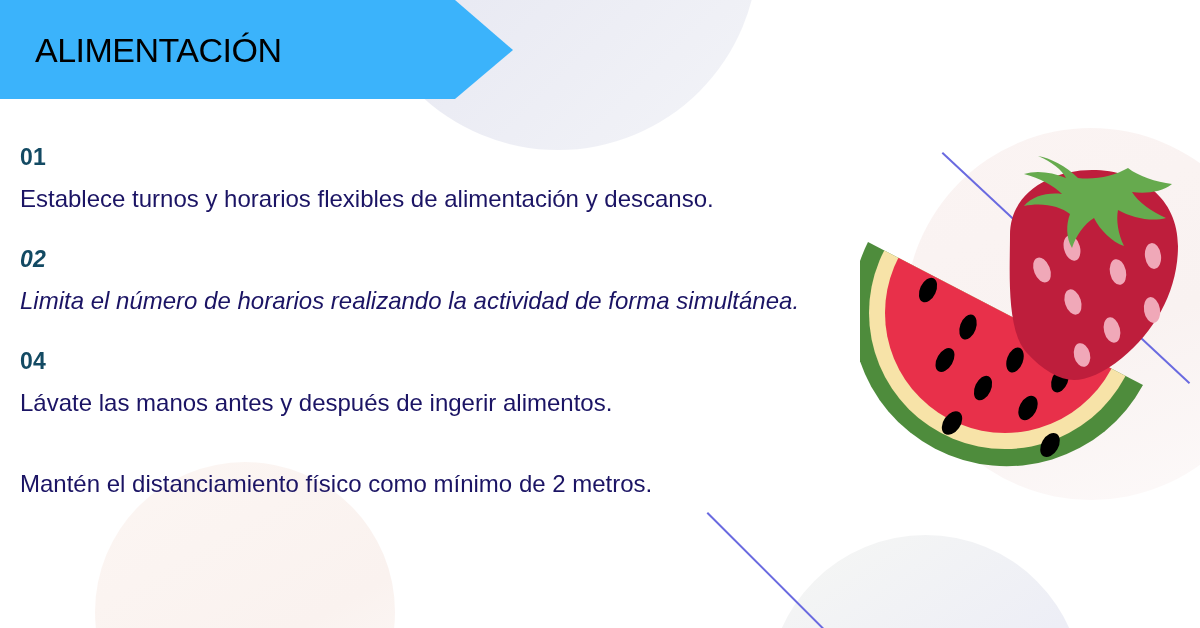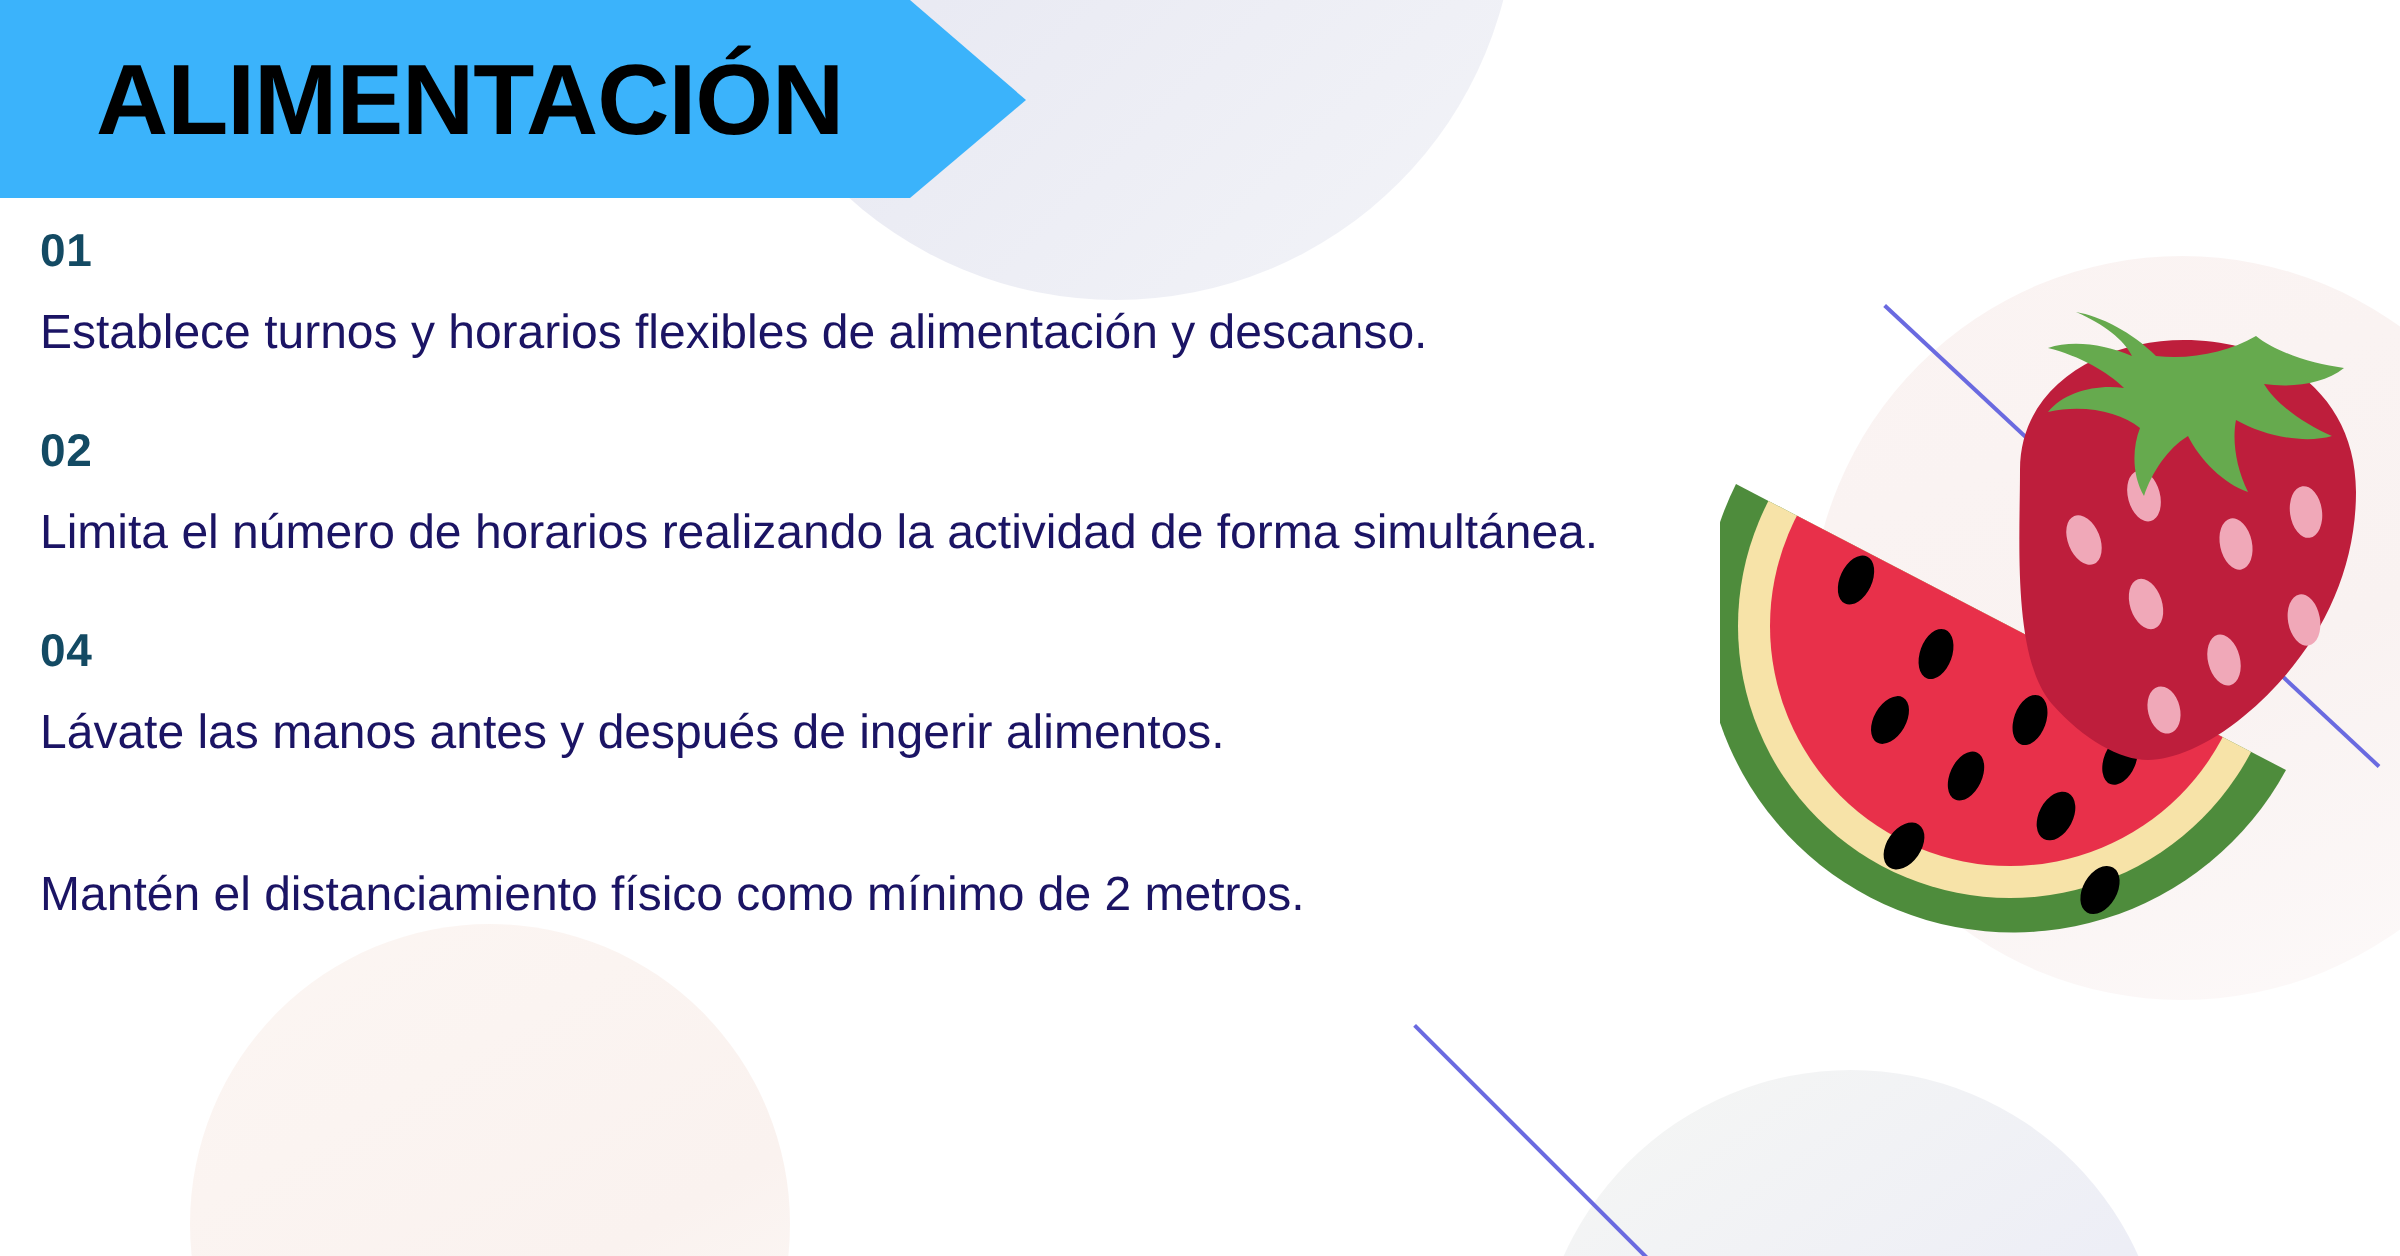--- a/index.html
+++ b/index.html
@@ -78,57 +78,58 @@
     position: absolute;
     left: 0;
     top: 0;
     width: 513px;
     height: 99px;
     background: #3bb3fb;
     clip-path: polygon(0 0, 455px 0, 513px 50px, 455px 99px, 0 99px);
   }
   #header-title {
     position: absolute;
-    left: 48px;
+    left: 35px;
     top: 21px;
-    font-size: 50px;
-    font-weight: bold;
+    font-size: 34px;
+    font-weight: normal;
     letter-spacing: -0.5px;
     color: #000000;
     line-height: 58px;
     white-space: nowrap;
   }
 
   
   #content-list {
     position: absolute;
     left: 20px;
     top: 112px;
     width: 810px;
   }
   .list-item { position: relative; }
   .item-number {
     font-size: 23px;
     font-weight: bold;
     color: #134a63;
     line-height: 26px;
     letter-spacing: 0.3px;
+    margin-top: 32px;
   }
   .item-text {
     font-size: 24px;
     color: #1b1464;
     line-height: 31px;
     text-align: justify;
     text-justify: inter-word;
     margin-top: 13px;
   }
   .item-text.no-justify { text-align: left; }
 
   #item-0 { margin-top: 0; }
-  #item-1 { margin-top: 30px; }
+  #item-1 { margin-top: 30px; font-style: italic; }
   #item-2 { margin-top: 30px; }
   #item-3 { margin-top: 50px; }
 
   
   #fruit-illustration {
     position: absolute;
     left: 860px;
     top: 150px;
     width: 340px;
     height: 330px;

